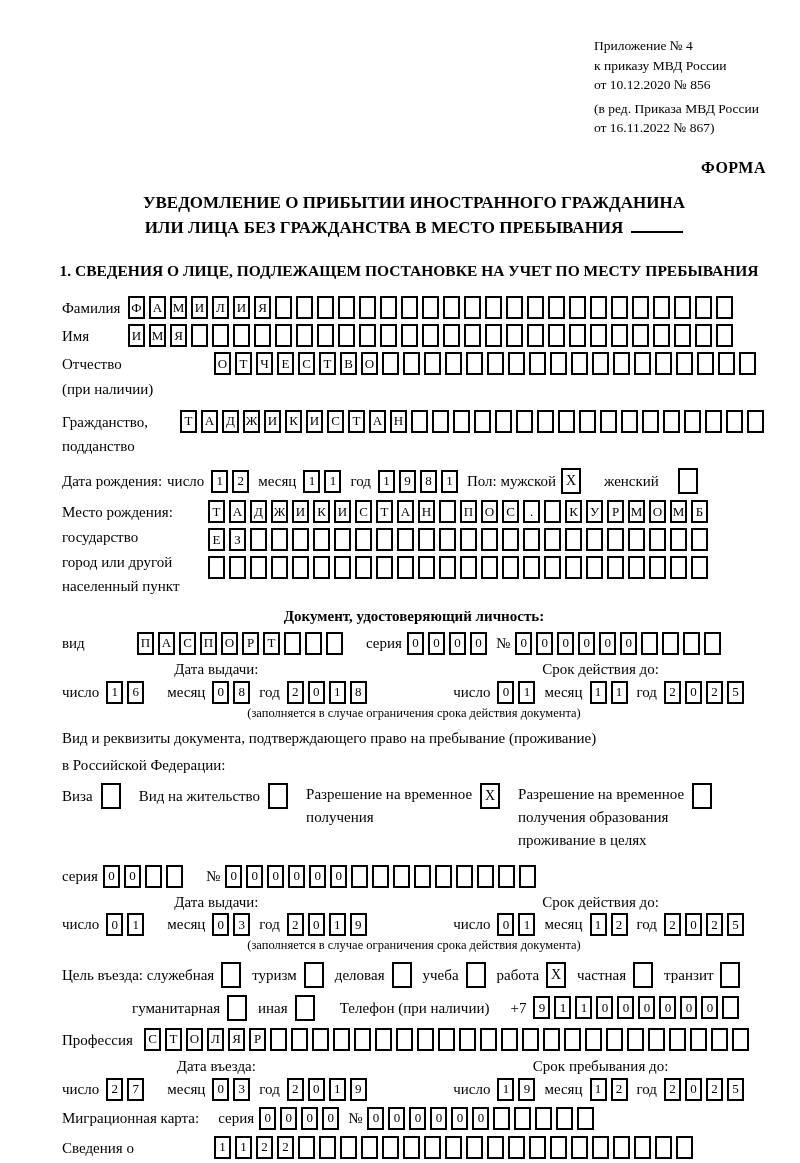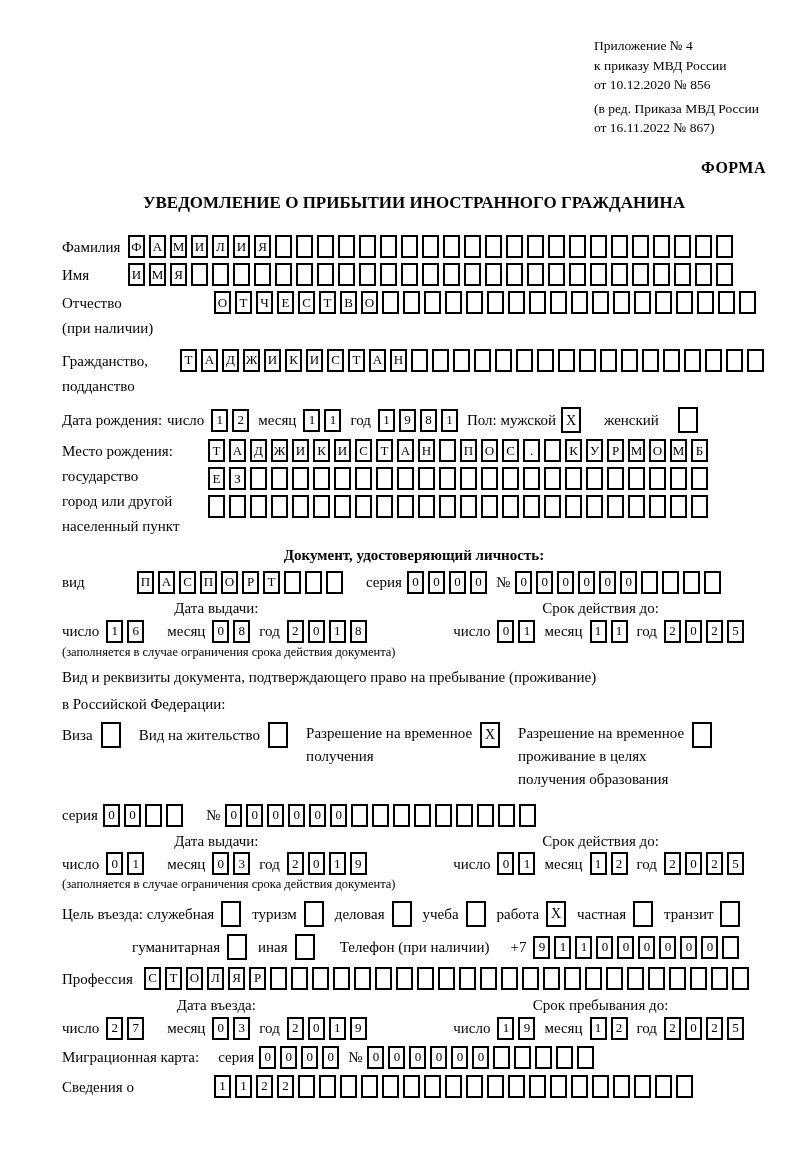--- a/index.html
+++ b/index.html
@@ -23,21 +23,21 @@
         display:inline-flex;align-items:center;justify-content:center;
         font-size:13px;font-family:"Liberation Serif","DejaVu Serif",serif;}
   .check .cell{width:20px;height:26px;font-size:14px;}
   .stack{display:flex;flex-direction:column;gap:5px;}
   
   .dgroup{display:flex;align-items:center;gap:5px;white-space:nowrap;}
   .dgroup .unit{margin-right:2px;}
   .dates-row{display:flex;justify-content:space-between;margin:2px 0 2px;gap:29px;}
   .date-col-label{text-align:center;margin-bottom:2px;}
   .date-col.right{margin-right:18px;}
-  .note{font-size:12.5px;text-align:left;margin:2px 0 8px;}
+  .note{font-size:12.5px;text-align:center;margin:2px 0 8px;}
   
   .para{margin:8px 0 2px;}
   
   .res-row{display:flex;align-items:flex-start;gap:14px;margin:8px 0 12px;}
   .res-item{display:flex;align-items:flex-start;gap:8px;}
   .res-item .cb-label{padding-top:4px;}
   .center-label{line-height:1.55;}
   
   .purpose-row{display:flex;align-items:center;gap:7px;margin-bottom:7px;flex-wrap:nowrap;white-space:nowrap;}
   .indent70{margin-left:70px;}
@@ -54,22 +54,24 @@
     <div>Приложение № 4</div>
     <div>к приказу МВД России</div>
     <div>от 10.12.2020 № 856</div>
     <div class="amend">(в ред. Приказа МВД России</div>
     <div>от 16.11.2022 № 867)</div>
   </div>
   <div class="form-label">ФОРМА</div>
 
   <div class="title">
     <div>УВЕДОМЛЕНИЕ О ПРИБЫТИИ ИНОСТРАННОГО ГРАЖДАНИНА</div>
-  </div>
-
+    <div><span>ИЛИ ЛИЦА БЕЗ ГРАЖДАНСТВА В МЕСТО ПРЕБЫВАНИЯ</span><span class="blank-line"></span></div>
+  </div>
+
+  <div class="section-heading">1. СВЕДЕНИЯ О ЛИЦЕ, ПОДЛЕЖАЩЕМ ПОСТАНОВКЕ НА УЧЕТ ПО МЕСТУ ПРЕБЫВАНИЯ</div>
 
   <div class="frow">
     <div class="flabel w65">Фамилия</div>
     <span class="cells">
         <span class="cell">Ф</span>
         <span class="cell">А</span>
         <span class="cell">М</span>
         <span class="cell">И</span>
         <span class="cell">Л</span>
         <span class="cell">И</span>
@@ -434,22 +436,22 @@
         <div>Разрешение на временное</div>
         <div>получения</div>
       </div>
       <span class="cells check">
           <span class="cell">X</span>
         </span>
     </div>
     <div class="res-item">
       <div class="center-label">
         <div>Разрешение на временное</div>
+        <div>получения образования</div>
         <div>проживание в целях</div>
-        <div>получения образования</div>
       </div>
       <span class="cells check">
           <span class="cell"></span>
         </span>
     </div>
   </div>
 
   <div class="frow">
     <div class="dgroup">
       <span>серия</span>

